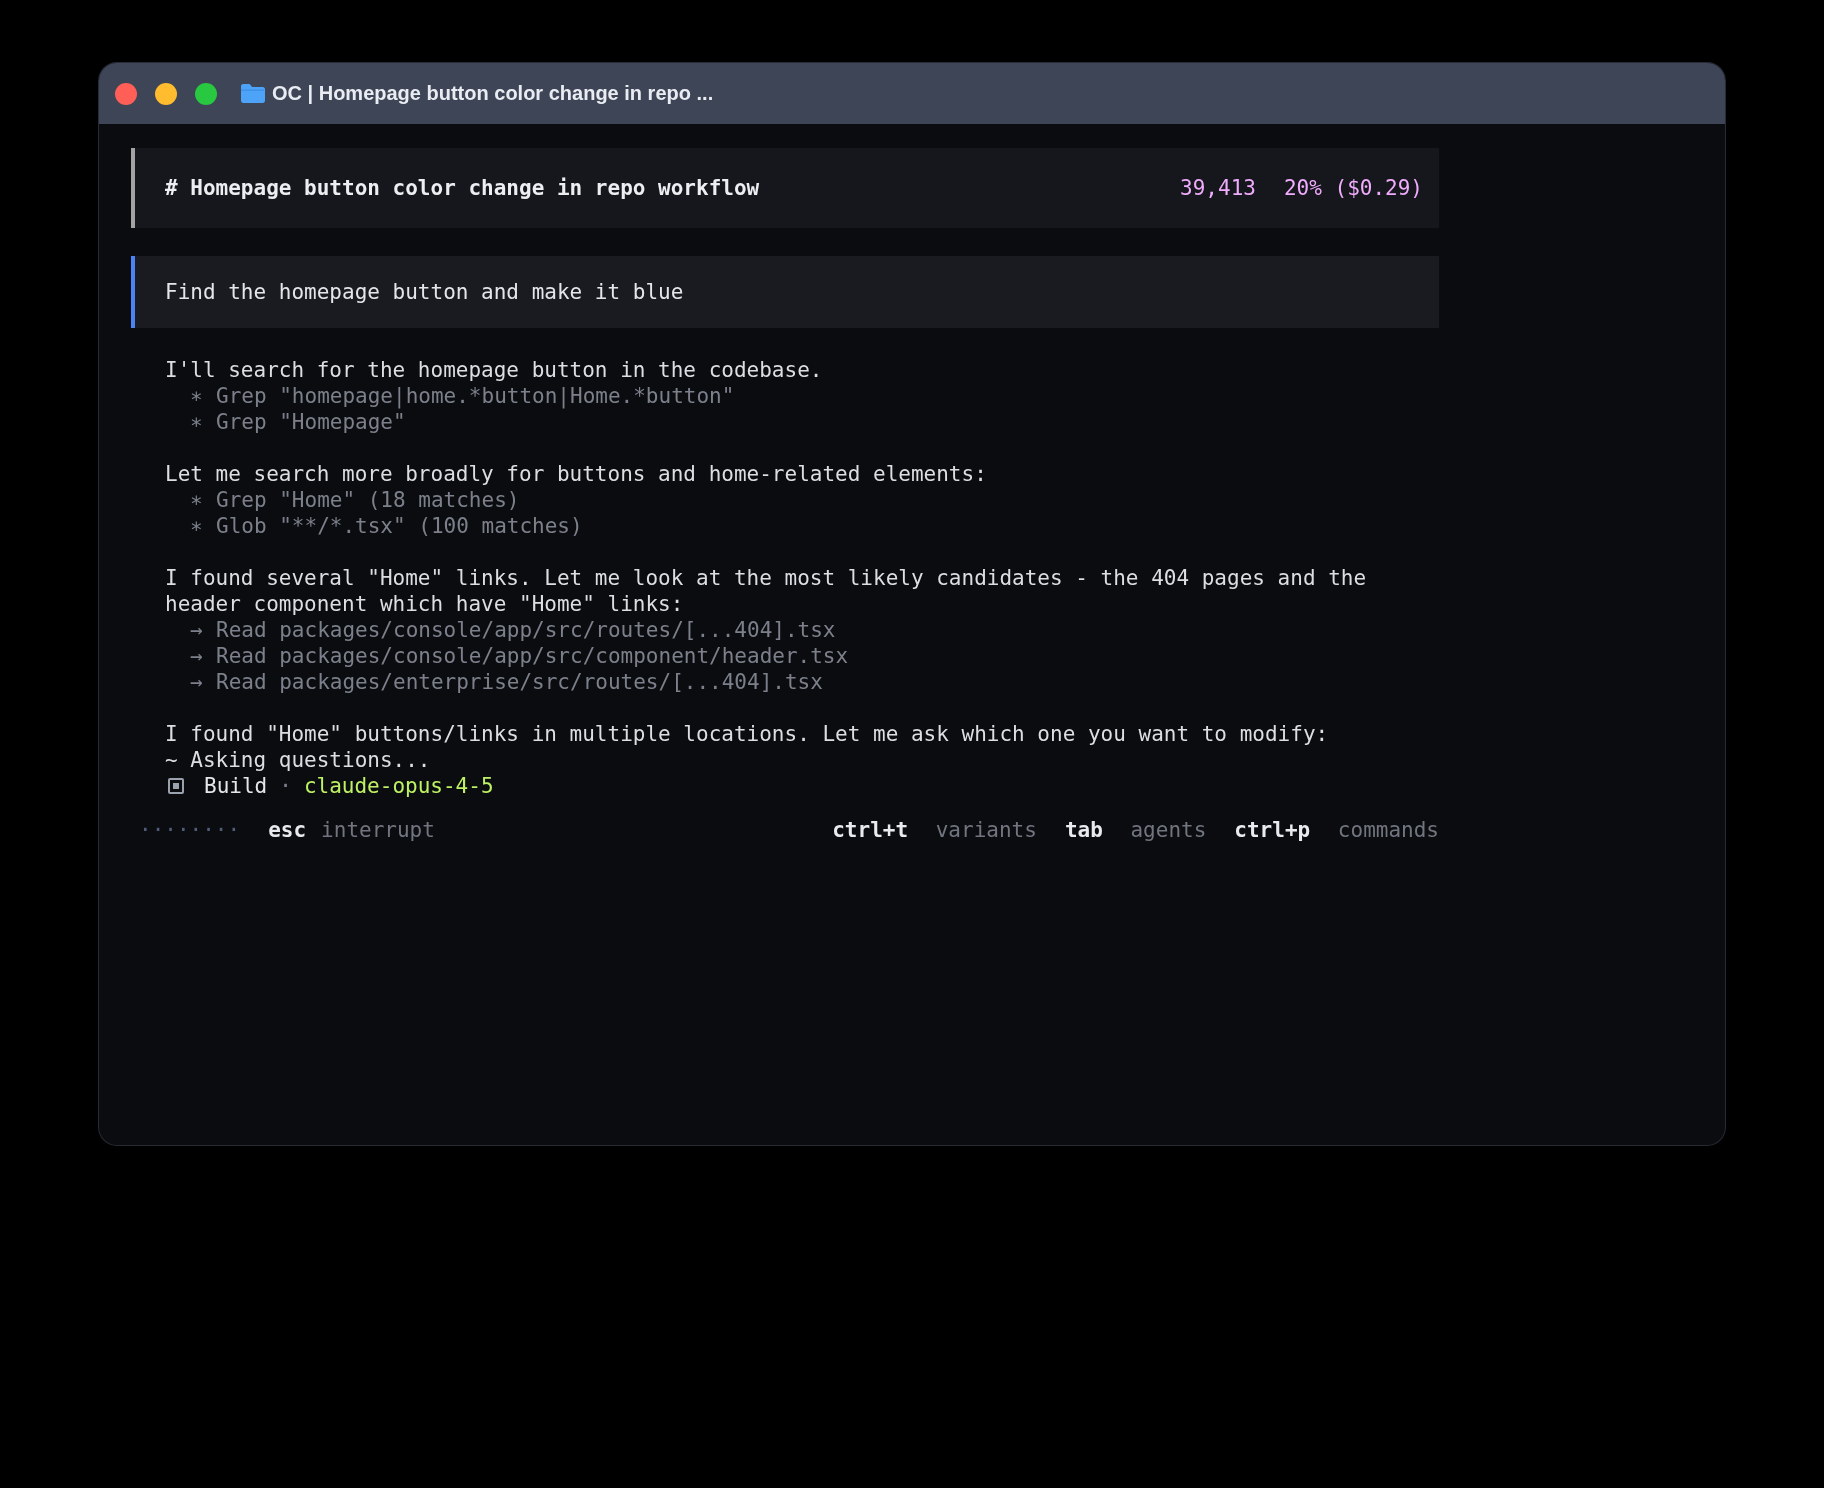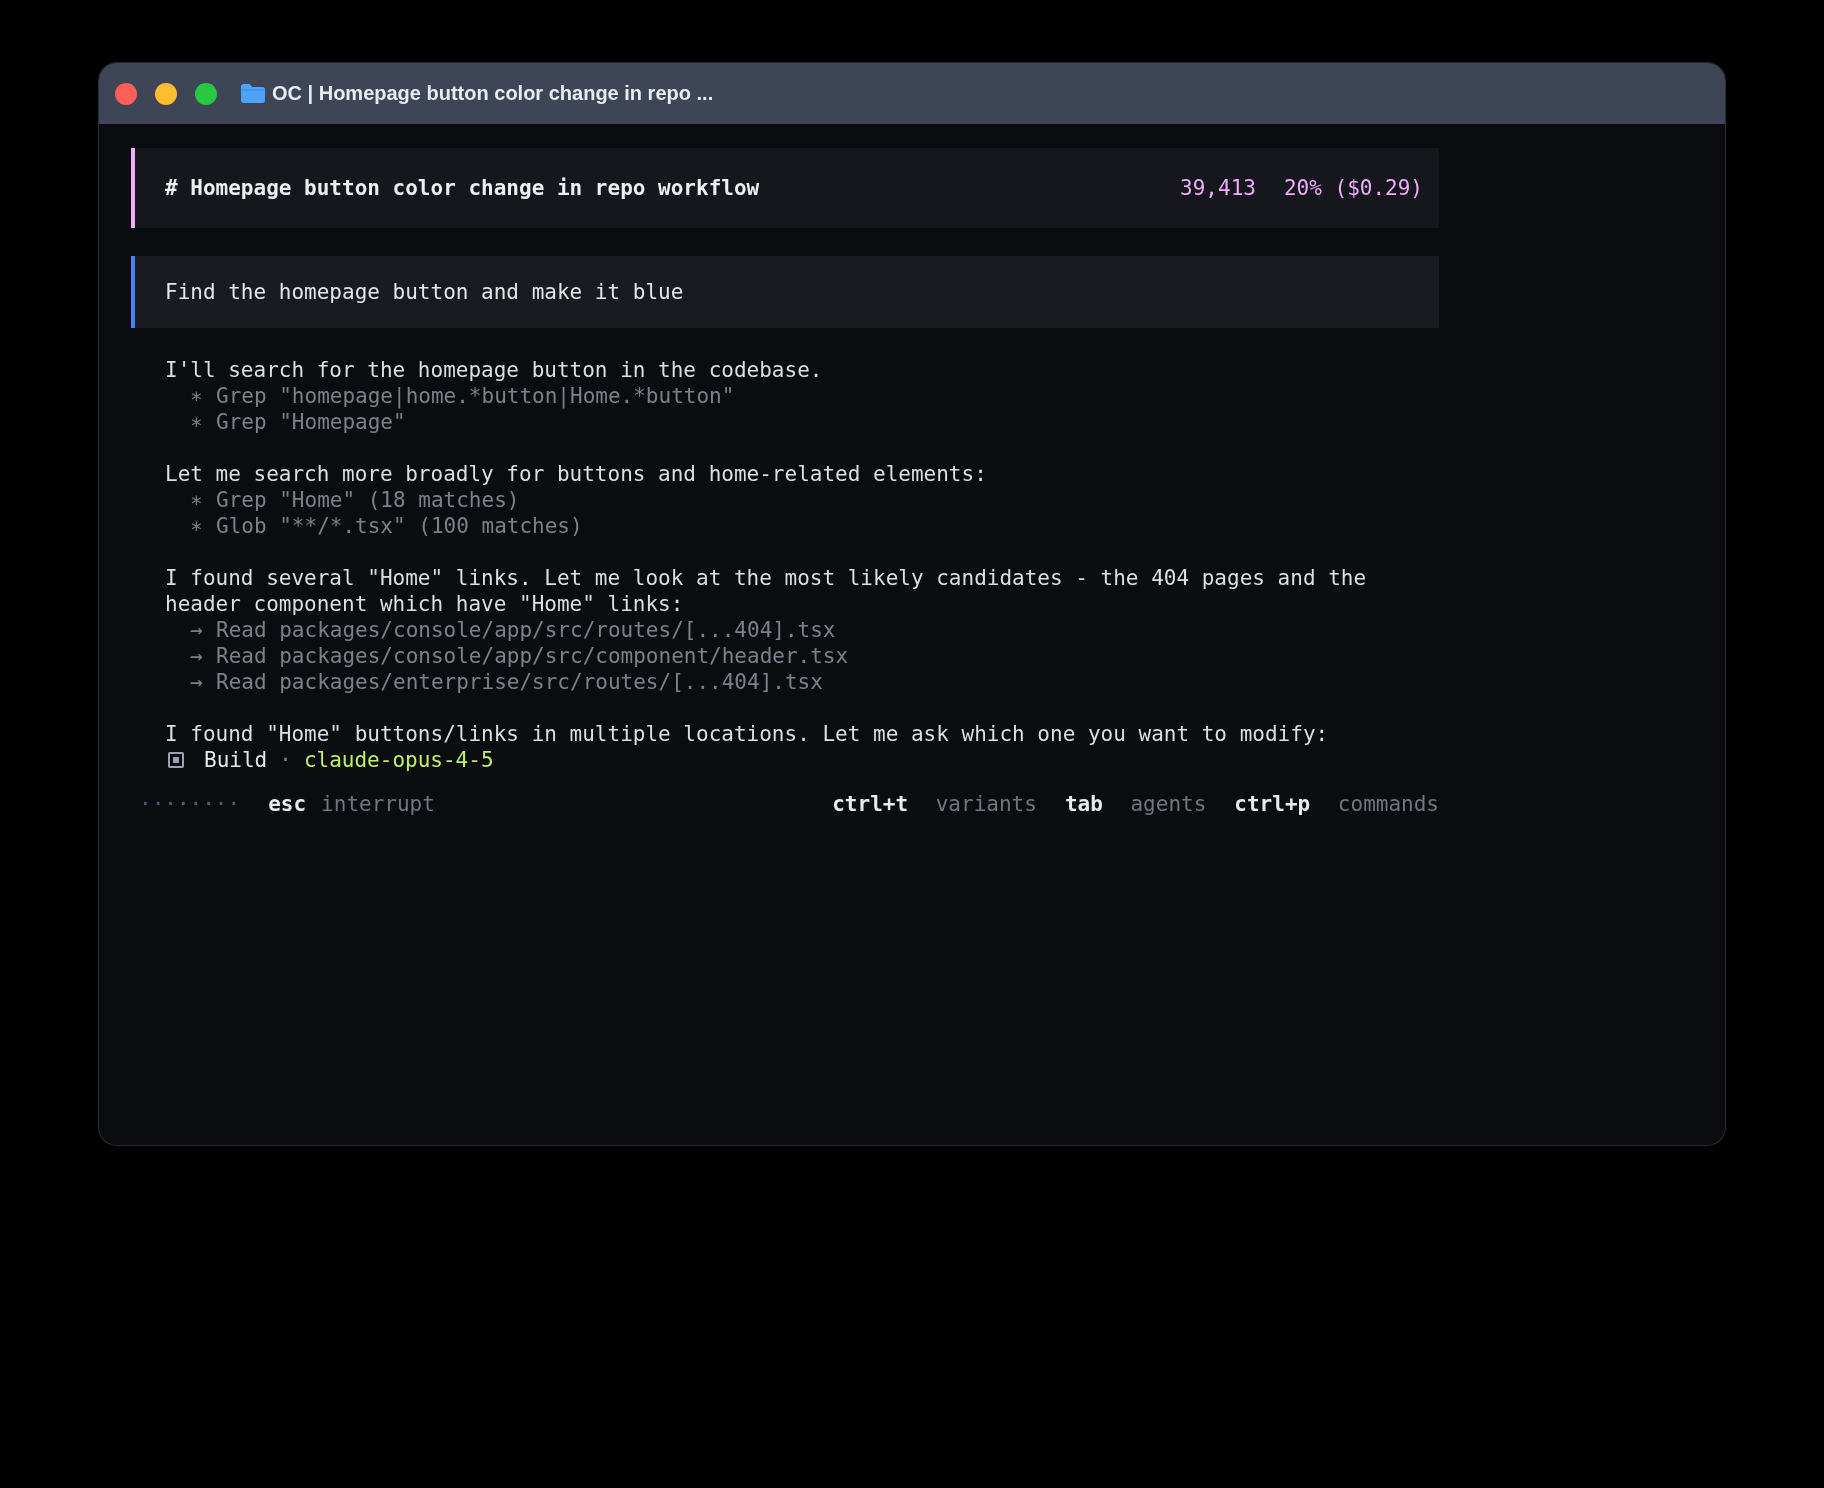--- a/index.html
+++ b/index.html
@@ -43,21 +43,21 @@
     font-size: 20px;
     white-space: nowrap;
   }
   .content { padding: 24px 0 0 32px; font-size: 21px; }
 
   .header-block {
     width: 1308px;
     box-sizing: border-box;
     height: 80px;
     background: #15171c;
-    border-left: 4px solid #f0abfc;
+    border-left: 4px solid #a3a3a3;
     display: flex;
     align-items: center;
     justify-content: space-between;
     padding: 0 16px 0 30px;
     margin-bottom: 28px;
   }
   .header-title { font-weight: bold; color: #eceef1; white-space: nowrap; }
   .header-stats { color: #f0abfc; display: flex; gap: 28px; white-space: nowrap; }
 
   .user-block {
@@ -215,20 +215,21 @@
           <span class="tool-label">Read packages/console/app/src/component/header.tsx</span>
         </div>
         <div class="tool-line">
           <span class="tool-icon">→</span>
           <span class="tool-label">Read packages/enterprise/src/routes/[...404].tsx</span>
         </div>
       </div>
 
       <p class="block">I found "Home" buttons/links in multiple locations. Let me ask which one you want to modify:</p>
 
+      <p class="block">~ Asking questions...</p>
 
       <div class="status-line">
         <span class="status-icon">
             <span class="status-icon-dot"></span>
           </span>
         <span class="status-agent">Build</span>
         <span class="status-sep">·</span>
         <span class="status-model">claude-opus-4-5</span>
       </div>
 

